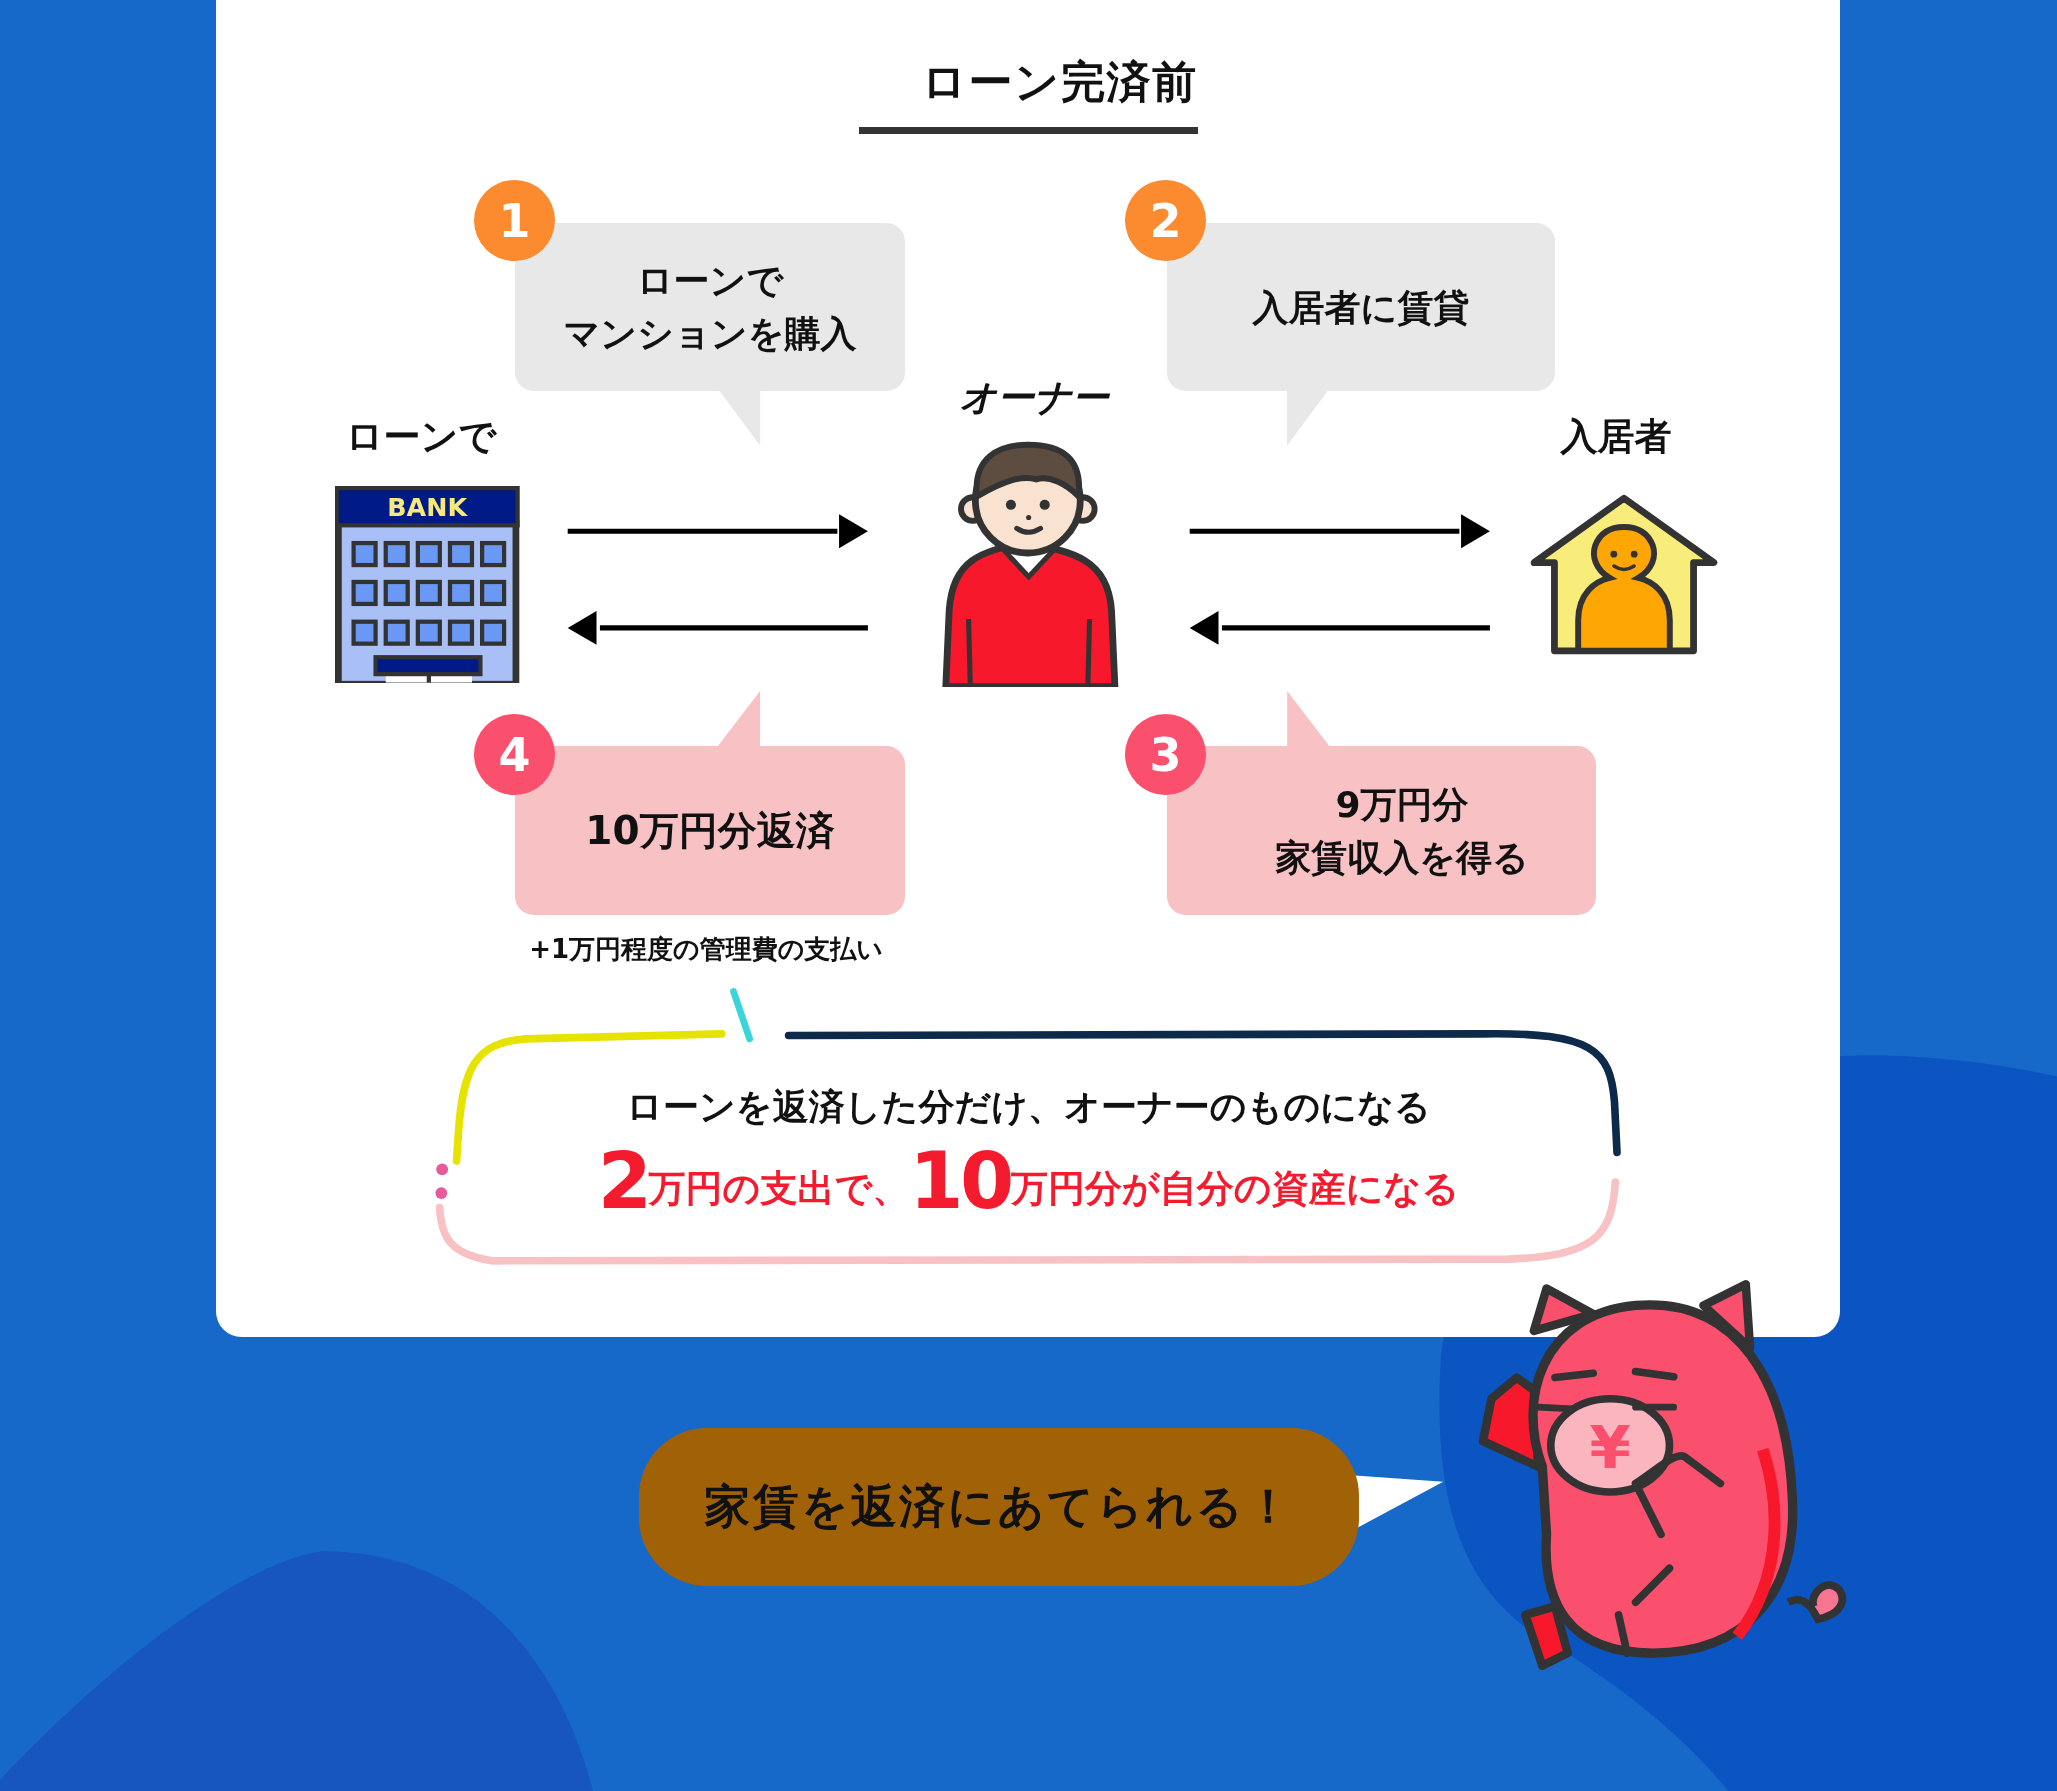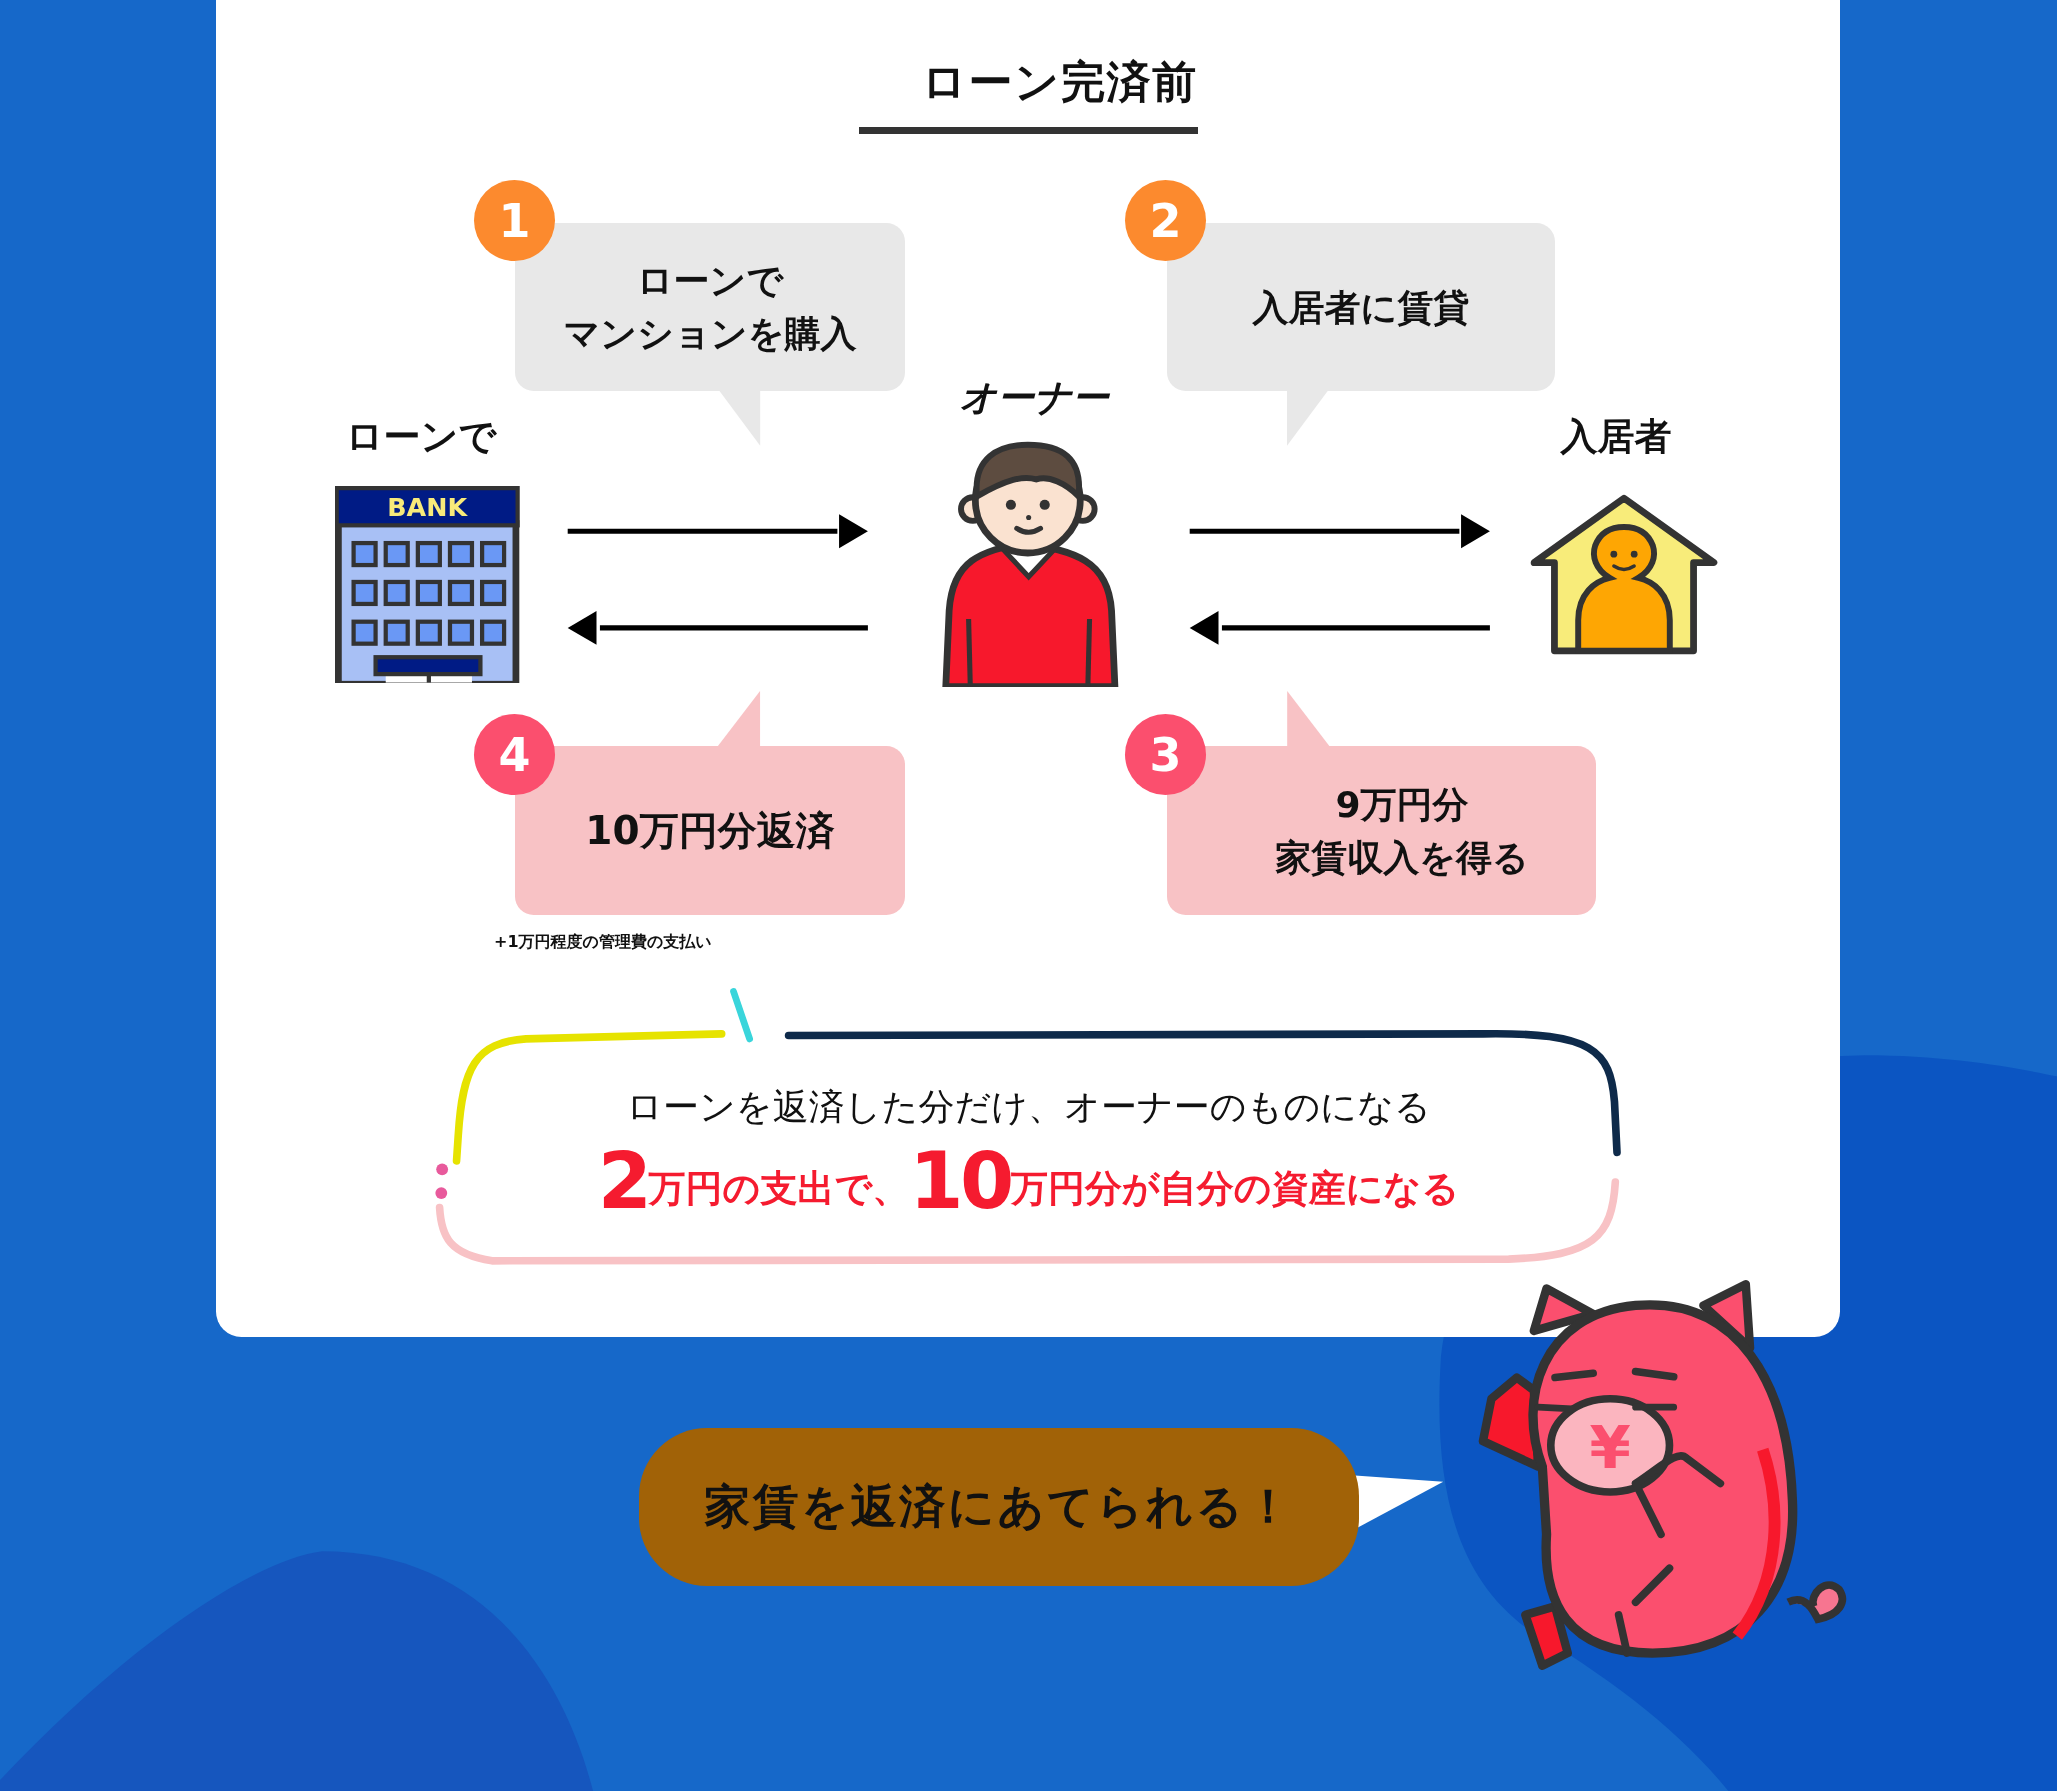--- a/index.html
+++ b/index.html
@@ -9,22 +9,22 @@
   .card{position:absolute;left:216px;top:-25.4px;width:1624px;height:1362px;background:#fff;border-radius:25.4px;}
   .title{position:absolute;left:859px;top:53px;width:339px;text-align:right;font-size:44px;font-weight:bold;color:#111;letter-spacing:1.7px;}
   .title-line{position:absolute;left:859px;top:127px;width:339px;height:6.8px;background:#333;}
   .bubble{position:absolute;border-radius:18.6px;display:flex;align-items:center;justify-content:center;text-align:center;font-weight:bold;color:#111;font-size:36px;line-height:53px;}
   .gray{background:#E8E8E8;}
   .pink{background:#F8C2C5;}
   .num{position:absolute;width:81px;height:81px;border-radius:50%;color:#fff;font-weight:bold;font-size:46px;display:flex;align-items:center;justify-content:center;}
   .orange{background:#FC8A2E;}
   .red{background:#FB4F6E;}
   .label{position:absolute;font-size:37px;font-weight:bold;color:#111;text-align:center;}
-  .note{position:absolute;font-size:16px;font-weight:bold;color:#111;text-align:left;}
-  .summary-l1{position:absolute;left:440px;top:1083px;width:1177px;text-align:center;font-size:36px;font-weight:normal;color:#111;}
+  .note{position:absolute;font-size:26px;font-weight:bold;color:#111;text-align:center;}
+  .summary-l1{position:absolute;left:440px;top:1083px;width:1177px;text-align:center;font-size:36px;font-weight:bold;color:#111;}
   .summary-l2{position:absolute;left:440px;top:1136px;width:1177px;text-align:center;color:#F51B2F;font-weight:bold;font-size:37px;white-space:nowrap;}
   .big{font-size:78px;font-weight:900;vertical-align:-6.8px;letter-spacing:-3.4px;}
   .speech{position:absolute;left:639px;top:1428px;width:720px;height:158px;background:#a16207;border-radius:68px;display:flex;align-items:center;justify-content:center;font-size:46px;font-weight:bold;color:#111;letter-spacing:2.5px;}
 </style>
 </head>
 <body>
 
 <svg class="bg-svg" width="2058" height="1792" viewBox="0 0 2428 2114">
   <path d="M0 2100 C 150 1940, 300 1840, 380 1830 C 560 1830, 660 1960, 700 2114 L 0 2114 Z" fill="#1656BE"></path>
   <path d="M1700 1600 C 1720 1420, 1900 1250, 2200 1245 C 2300 1245, 2380 1260, 2428 1270 L 2428 2114 L 2040 2114 C 1980 2040, 1900 1980, 1800 1920 C 1720 1860, 1690 1760, 1700 1600 Z" fill="#0B55C2"></path>

